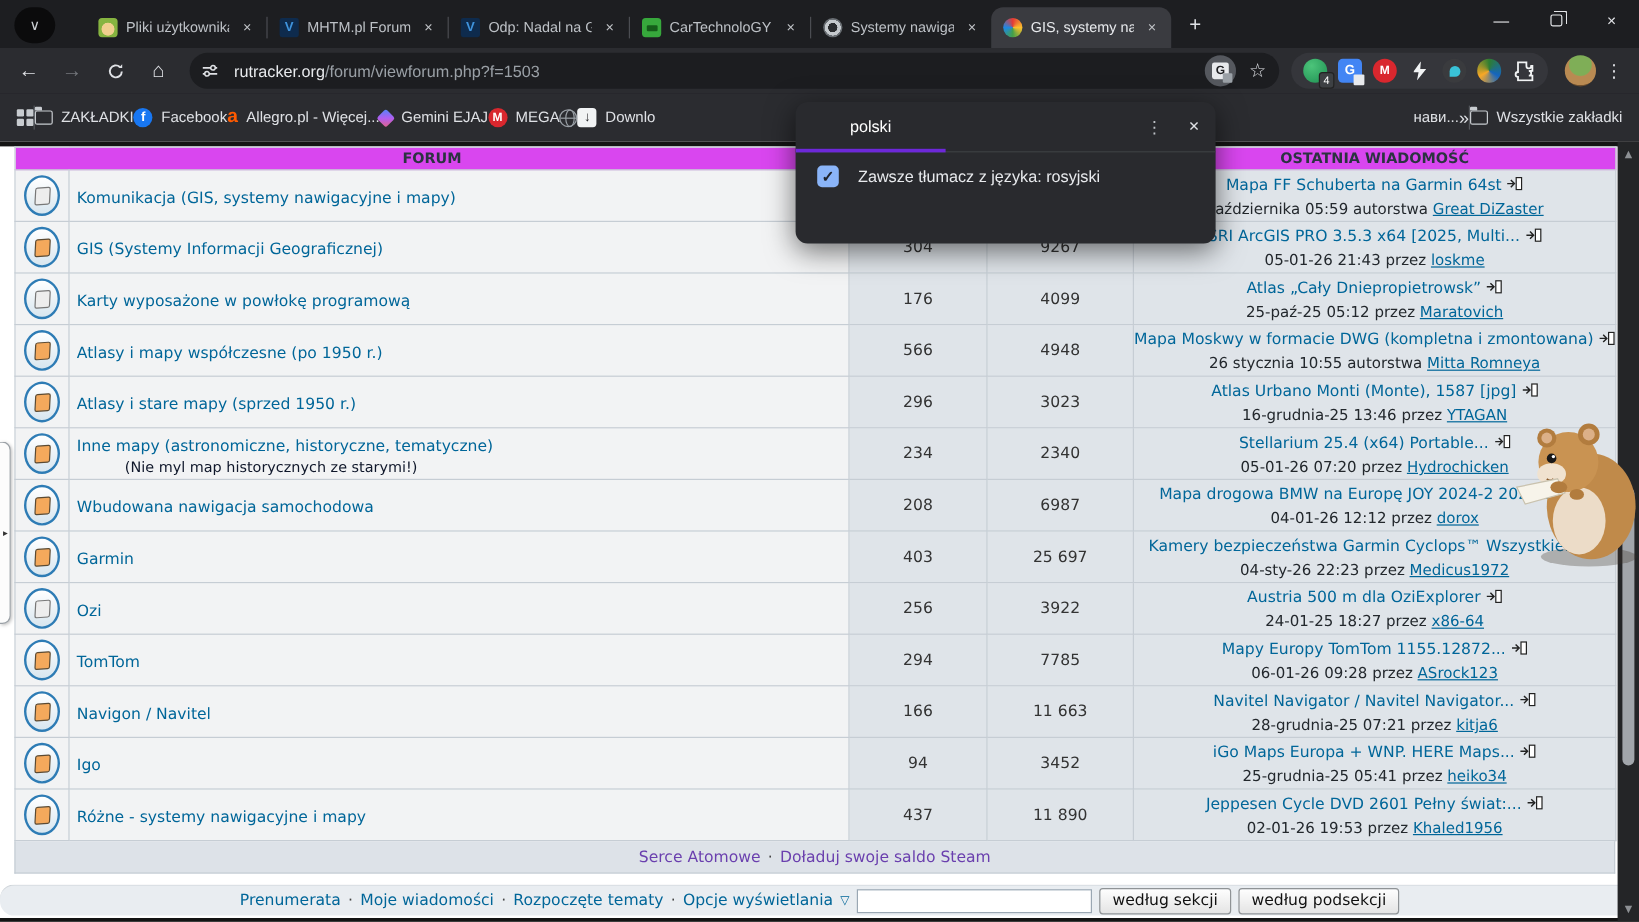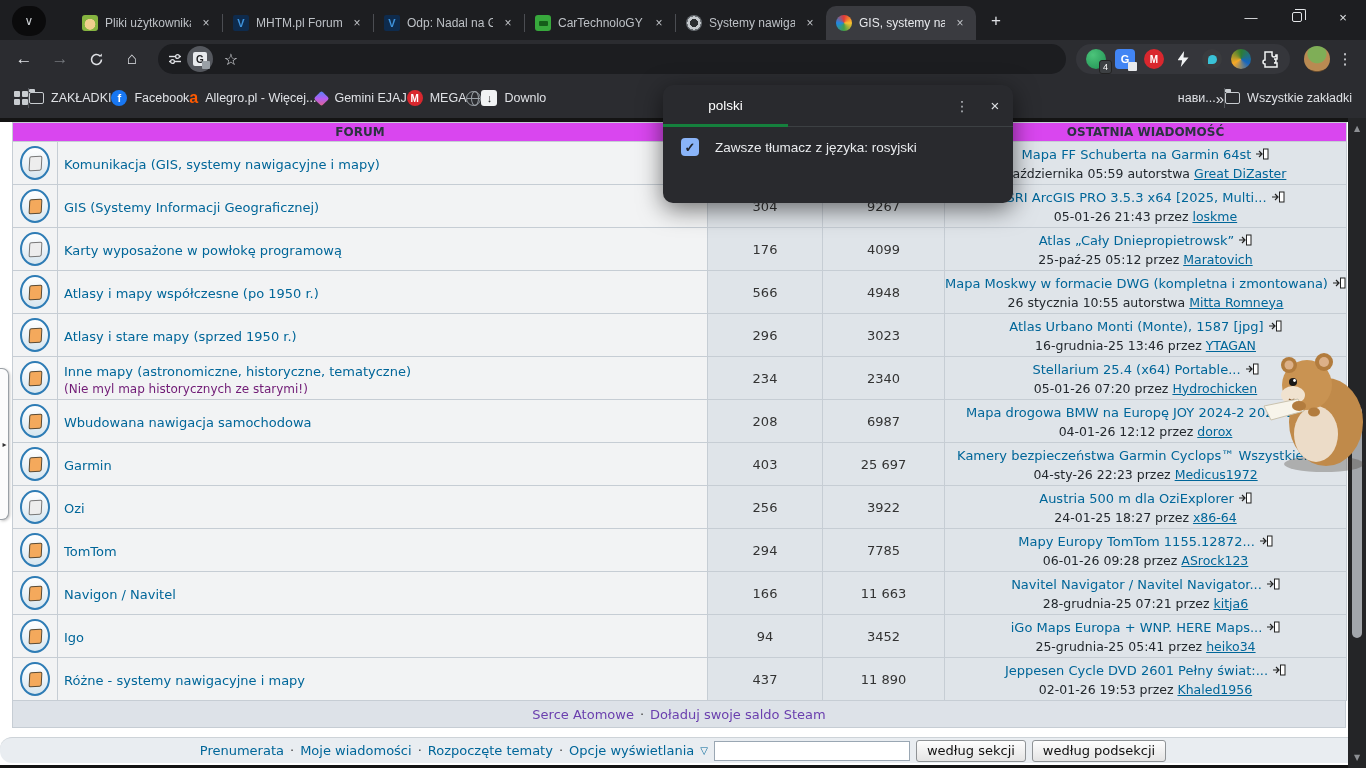--- a/index.html
+++ b/index.html
@@ -100,21 +100,21 @@
   table.forum { border-collapse:collapse; margin-left:12px; width:1334px; table-layout:fixed; }
   .forum th, .forum td { border:1px solid #c6cdd4; }
   .forum th { height:19px; background:#d946ef; color:#2b3340; font-size:12px; font-weight:bold; text-align:center; }
   .forum td { height:43px; padding:0; }
   .col-icon { width:45px; } .col-name { width:650px; } .col-t { width:115px; } .col-r { width:122px; } .col-last { width:402px; }
   td.c-icon { background:#f2f3f4; text-align:center; vertical-align:middle; }
   td.c-name { background:#f2f3f4; padding-left:6px; vertical-align:middle; }
   td.c-num { background:#dfe4e9; text-align:center; color:#333; font-size:13px; }
   td.c-last { background:#dfe4e9; text-align:center; vertical-align:middle; }
   .fname { color:#006699; font-size:13px; text-decoration:none; }
-  .fsub { color:#701a75; font-size:12px; margin-top:2px; }
+  .fsub { color:#0f172a; font-size:12px; margin-top:2px;margin-left:40px; }
   .ficon { width:30px; height:34px; border:2px solid #2e7cb5; border-radius:50%; display:inline-flex; align-items:center;
     justify-content:center; background:linear-gradient(#ffffff,#d8e6ef); }
   .ficon .folder { width:13px; height:15px; border-radius:2px; transform:skewX(-7deg) rotate(-4deg); display:block; }
   .ficon.is-orange .folder { background:#f4a95c; border:1px solid #5a4a33; }
   .ficon.is-gray .folder { background:#ededed; border:1px solid #777; }
   .lline1 { line-height:19px; white-space:nowrap; }
   .ltitle { color:#006699; font-size:13px; text-decoration:none; }
   .goto { display:inline-block; margin-left:4px; vertical-align:-1px; }
   .lline2 { line-height:19px; color:#23282d; font-size:12.5px; white-space:nowrap; }
   .luser { color:#006699; font-size:12.5px; }
@@ -131,21 +131,21 @@
   .opt-input { width:196px; height:20px; border:1px solid #9aa7b3; background:#fff; font-size:12px; padding:0 4px; }
   .fbtn { height:22px; padding:0 10px; font-size:13px; color:#111; border:1px solid #8f9396; border-radius:3px;
     background:linear-gradient(#fefefe,#e4e4e4); font-family:"DejaVu Sans", sans-serif; }
   .darkstrip-bottom { height:4px; background:#141414; margin-top:2px; }
 
   
   .tr-popup { position:absolute; left:663px; top:85px; width:350px; height:118px; background:#292a2e; border-radius:10px;
     box-shadow:0 6px 24px rgba(0,0,0,.55); z-index:100; color:#e8eaed; font-family:"Liberation Sans", sans-serif; overflow:hidden; }
   .tr-head { display:flex; align-items:center; height:42px; border-bottom:1px solid #3c4043; }
   .tr-tab { width:125px; text-align:center; font-size:13.5px; color:#9aa0a6; height:42px; line-height:42px; }
-  .tr-tab.active { color:#fff; border-bottom:3px solid #15803d; }
+  .tr-tab.active { color:#fff; border-bottom:3px solid #6d28d9; }
   .tr-kebab { margin-left:auto; color:#bdc1c6; font-size:14px; width:30px; text-align:center; }
   .tr-close { width:36px; text-align:center; color:#dfe1e5; font-size:15px; }
   .tr-body { display:flex; align-items:center; gap:16px; padding:11px 0 0 18px; }
   .cbx { width:18px; height:18px; border-radius:4px; background:#8ab4f8; color:#20242c; font-size:13px; font-weight:bold;
     display:flex; align-items:center; justify-content:center; }
   .tr-label { font-size:13.5px; }
   .tr-foot { position:absolute; left:0; right:0; bottom:0; height:31px; display:flex; align-items:center; padding-left:20px;
     font-size:15px; background:#28292d; }
   .gt-1 { color:#9aa0a6; font-weight:bold; } .gt-2 { color:#7a7f84; margin-left:5px; }
 
@@ -226,20 +226,21 @@
 
     <div class="omnibox">
       <div class="siteinfo">
         <svg class="tune-svg" width="14" height="14" viewBox="0 0 14 14">
           <line x1="1" y1="4.5" x2="13" y2="4.5" stroke="#dfe1e5" stroke-width="1.4"></line>
           <line x1="1" y1="9.5" x2="13" y2="9.5" stroke="#dfe1e5" stroke-width="1.4"></line>
           <circle cx="9.5" cy="4.5" r="1.9" fill="#1c1d20" stroke="#dfe1e5" stroke-width="1.3"></circle>
           <circle cx="4.5" cy="9.5" r="1.9" fill="#1c1d20" stroke="#dfe1e5" stroke-width="1.3"></circle>
         </svg>
       </div>
+      <div class="url"><span>rutracker.org</span><span class="path">/forum/viewforum.php?f=1503</span></div>
       <div class="omni-translate">
         <span class="tr-card">G</span>
       </div>
       <div class="star-btn">☆</div>
     </div>
 
     <div class="ext-cluster">
       <div class="ext ext-green">
           <span class="badge">4</span>
         </div>

